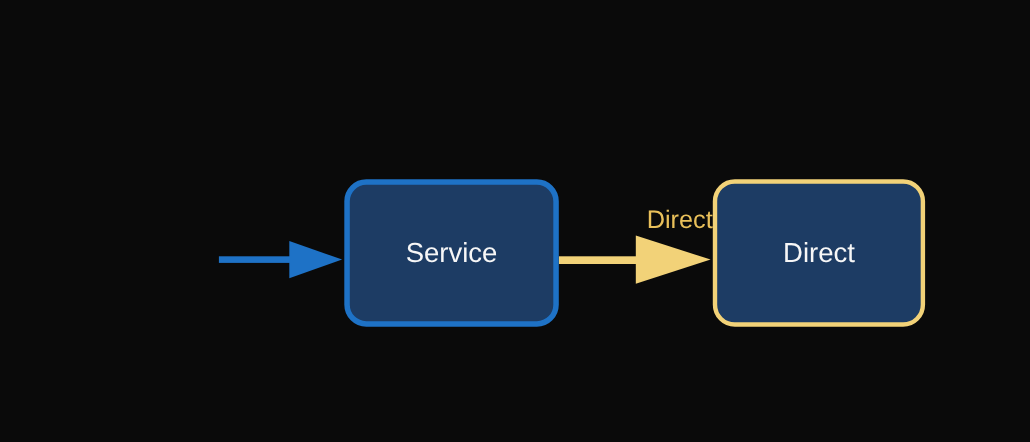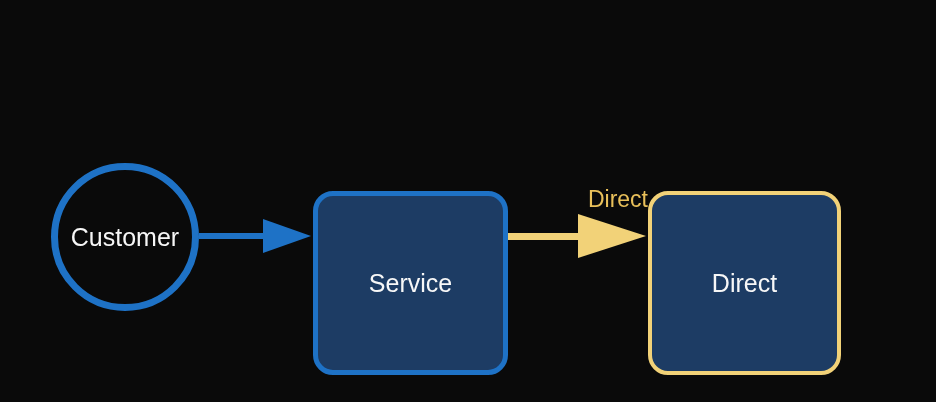--- a/index.html
+++ b/index.html
@@ -30,26 +30,25 @@
     top: 163px;
     width: 148px;
     height: 148px;
     border-radius: 50%;
     border: 7px solid var(--accent-blue, #1e72c6);
     background: transparent;
     font-size: 25px;
   }
   .node-rect {
     top: 163px;
-    height: 184px;
+    height: 134px;
     border-radius: 20px;
     background: var(--node-fill, #1d3c64);
     font-size: 25px;
     line-height: 37px;
-    margin-top: 28px;
   }
   .node-blue-border {
     left: 313px;
     width: 195px;
     border: 5px solid var(--accent-blue, #1e72c6);
   }
   .node-gold-border {
     left: 648px;
     width: 193px;
     border: 4px solid var(--accent-gold, #f2d278);
@@ -76,23 +75,20 @@
     text-align: right;
     color: var(--gold-text, #e9c05a);
     font-size: 23px;
   }
 </style>
 </head>
 <body>
 
 <div class="stage">
 
-  <div class="node node-circle">
-    <span>Customer</span>
-  </div>
 
   <svg class="arrow arrow-blue" width="118" height="40" viewBox="0 0 118 40">
     <rect x="2" y="17" width="70" height="6" fill="currentColor"></rect>
     <polygon points="66,3 114,20 66,37" fill="currentColor"></polygon>
   </svg>
 
   <div class="node node-rect node-blue-border">
     <span>Service</span>
   </div>
 

